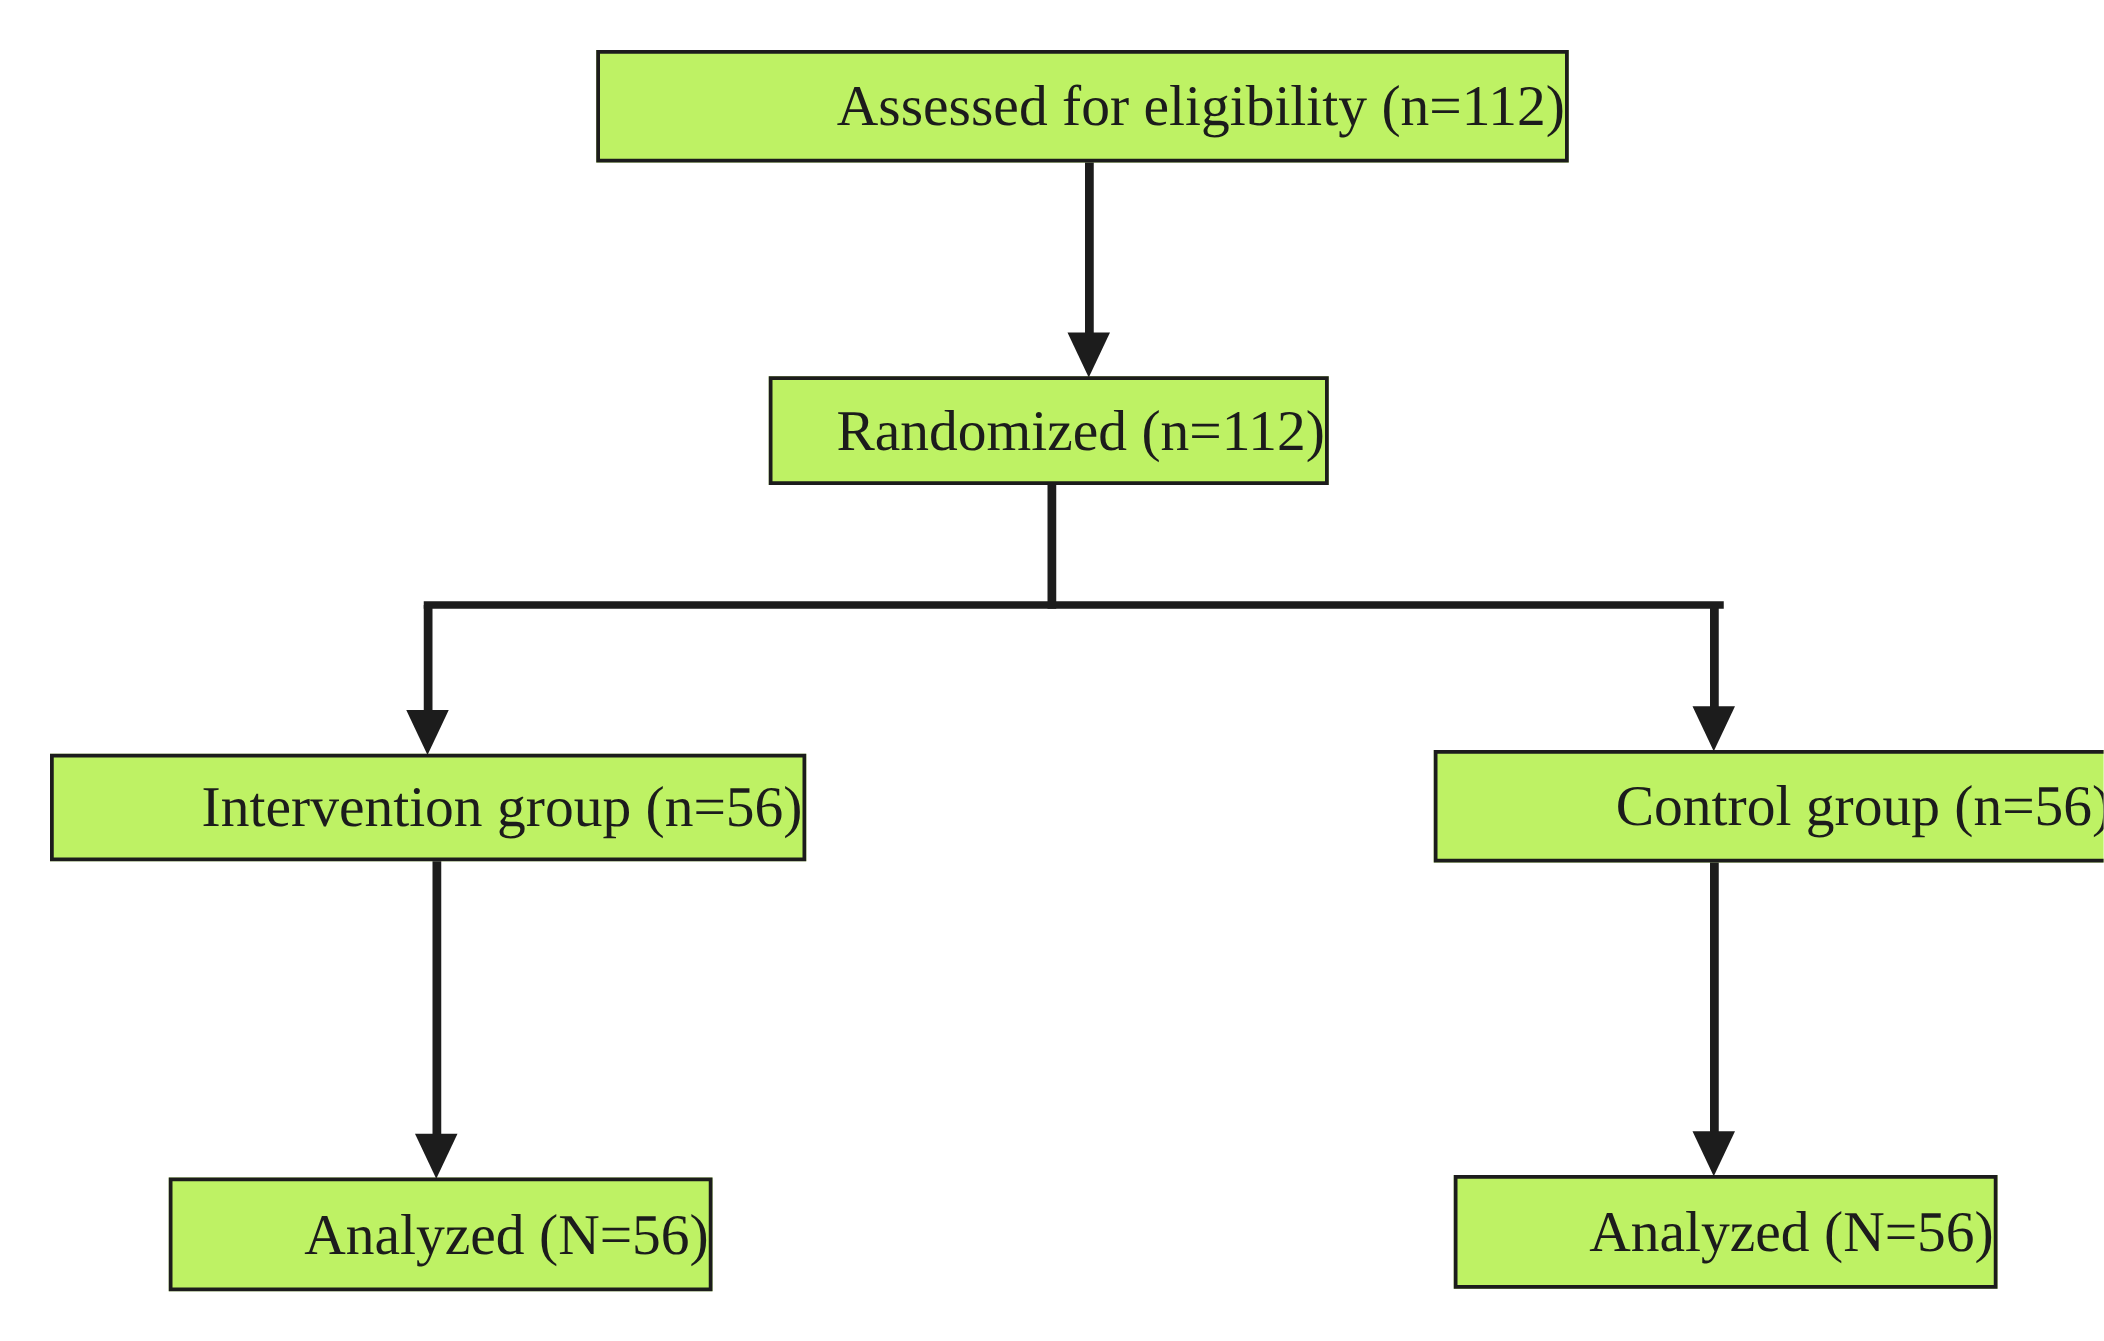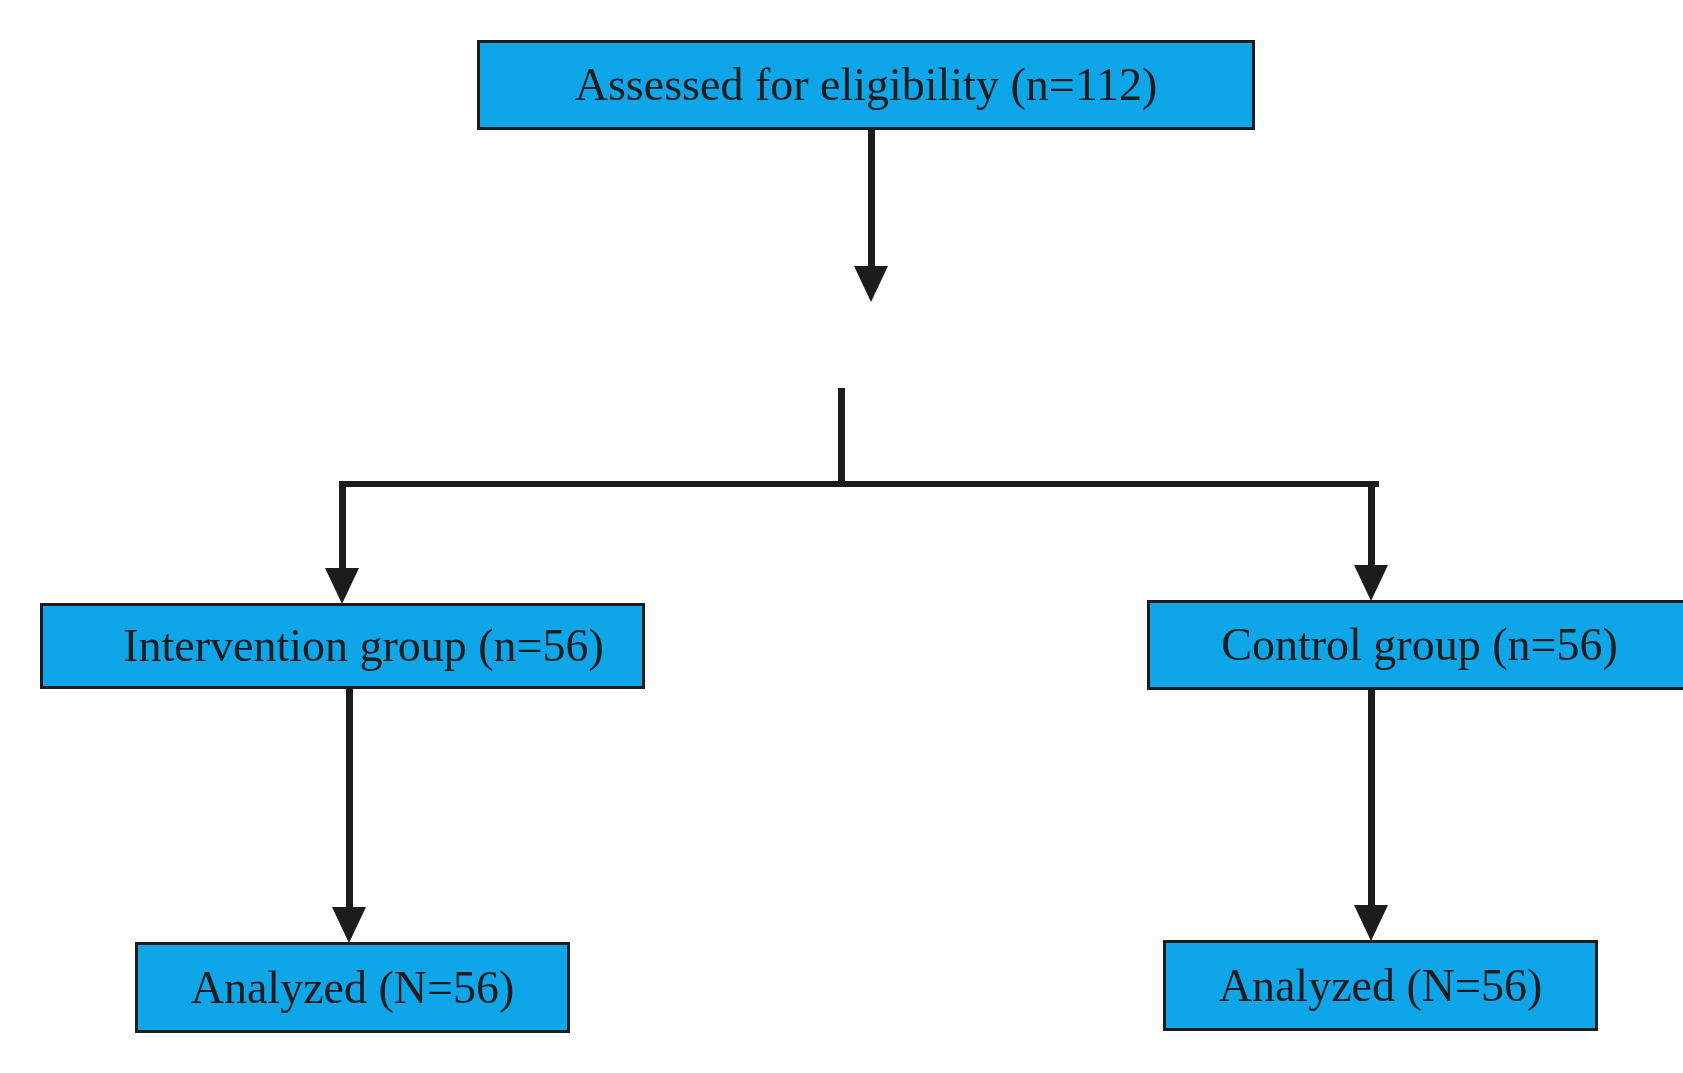--- a/index.html
+++ b/index.html
@@ -13,24 +13,24 @@
     height: 1073px;
     background: #ffffff;
     font-family: "Liberation Serif", "DejaVu Serif", serif;
     color: #1c1c1c;
     overflow: hidden;
   }
   .node {
     position: absolute;
     box-sizing: border-box;
     border: 3px solid #1c1c1c;
-    background: #0ea5e9;
+    background: #bef264;
     display: flex;
     align-items: center;
-    justify-content: center;
+    justify-content: flex-end;
     font-size: 46px;
     line-height: 1;
     white-space: nowrap;
     text-align: center;
   }
   .vline {
     position: absolute;
     width: 7px;
     background: #1c1c1c;
   }
@@ -77,20 +77,23 @@
 </style>
 </head>
 <body>
 
 <div class="canvas">
 
   <div class="node" id="node-assessed">
     <span>Assessed for eligibility (n=112)</span>
   </div>
 
+  <div class="node" id="node-randomized">
+    <span>Randomized (n=112)</span>
+  </div>
 
   <div class="node" id="node-intervention">
     <span>Intervention group (n=56)</span>
   </div>
 
   <div class="node" id="node-control">
     <span>Control group (n=56)</span>
   </div>
 
   <div class="node" id="node-analyzed-intervention">

